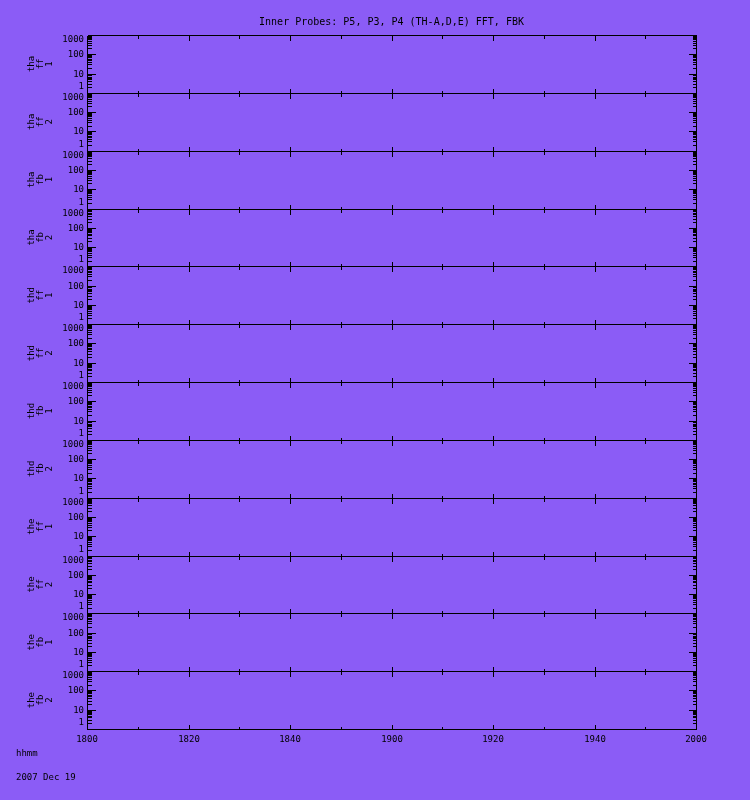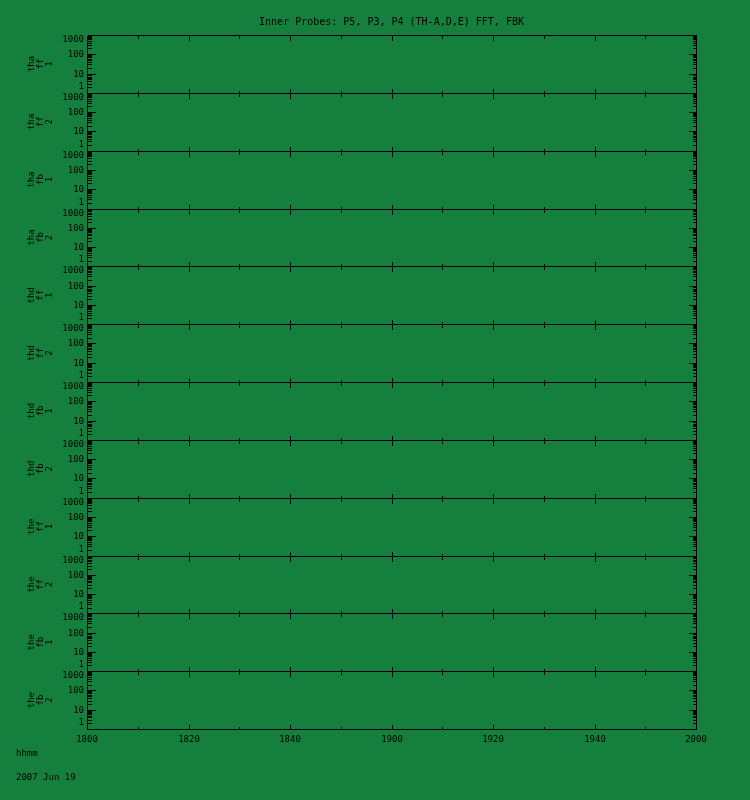--- a/index.html
+++ b/index.html
@@ -1,17 +1,17 @@
 <!DOCTYPE html>
 <html><head>
 <meta charset="utf-8">
 <style>
   html,body{margin:0;padding:0;background:#ffffff;}
   .screen{
-    position:relative;width:750px;height:800px;background:#15803d;
+    position:relative;width:750px;height:800px;background:#8b5cf6;
     font-family:"DejaVu Sans Mono", monospace;color:#000;overflow:hidden;
   }
   .chart-title{
     position:absolute;left:87px;width:609px;top:16px;
     text-align:center;font-size:10px;white-space:pre;color:#000;
   }
   .footer{
     position:absolute;left:16px;top:733px;font-size:9px;line-height:8px;
     color:#000;white-space:pre;
   }
@@ -124,15 +124,15 @@
       <text x="189" y="742" text-anchor="middle" font-size="9px">1820</text>
       <text x="290" y="742" text-anchor="middle" font-size="9px">1840</text>
       <text x="392" y="742" text-anchor="middle" font-size="9px">1900</text>
       <text x="493" y="742" text-anchor="middle" font-size="9px">1920</text>
       <text x="595" y="742" text-anchor="middle" font-size="9px">1940</text>
       <text x="696" y="742" text-anchor="middle" font-size="9px">2000</text>
     </svg>
 
   <div class="footer">
     <div>hhmm</div>
-    <div>2007 Jun 19</div>
+    <div>2007 Dec 19</div>
   </div>
 </div>
 
 </body></html>

